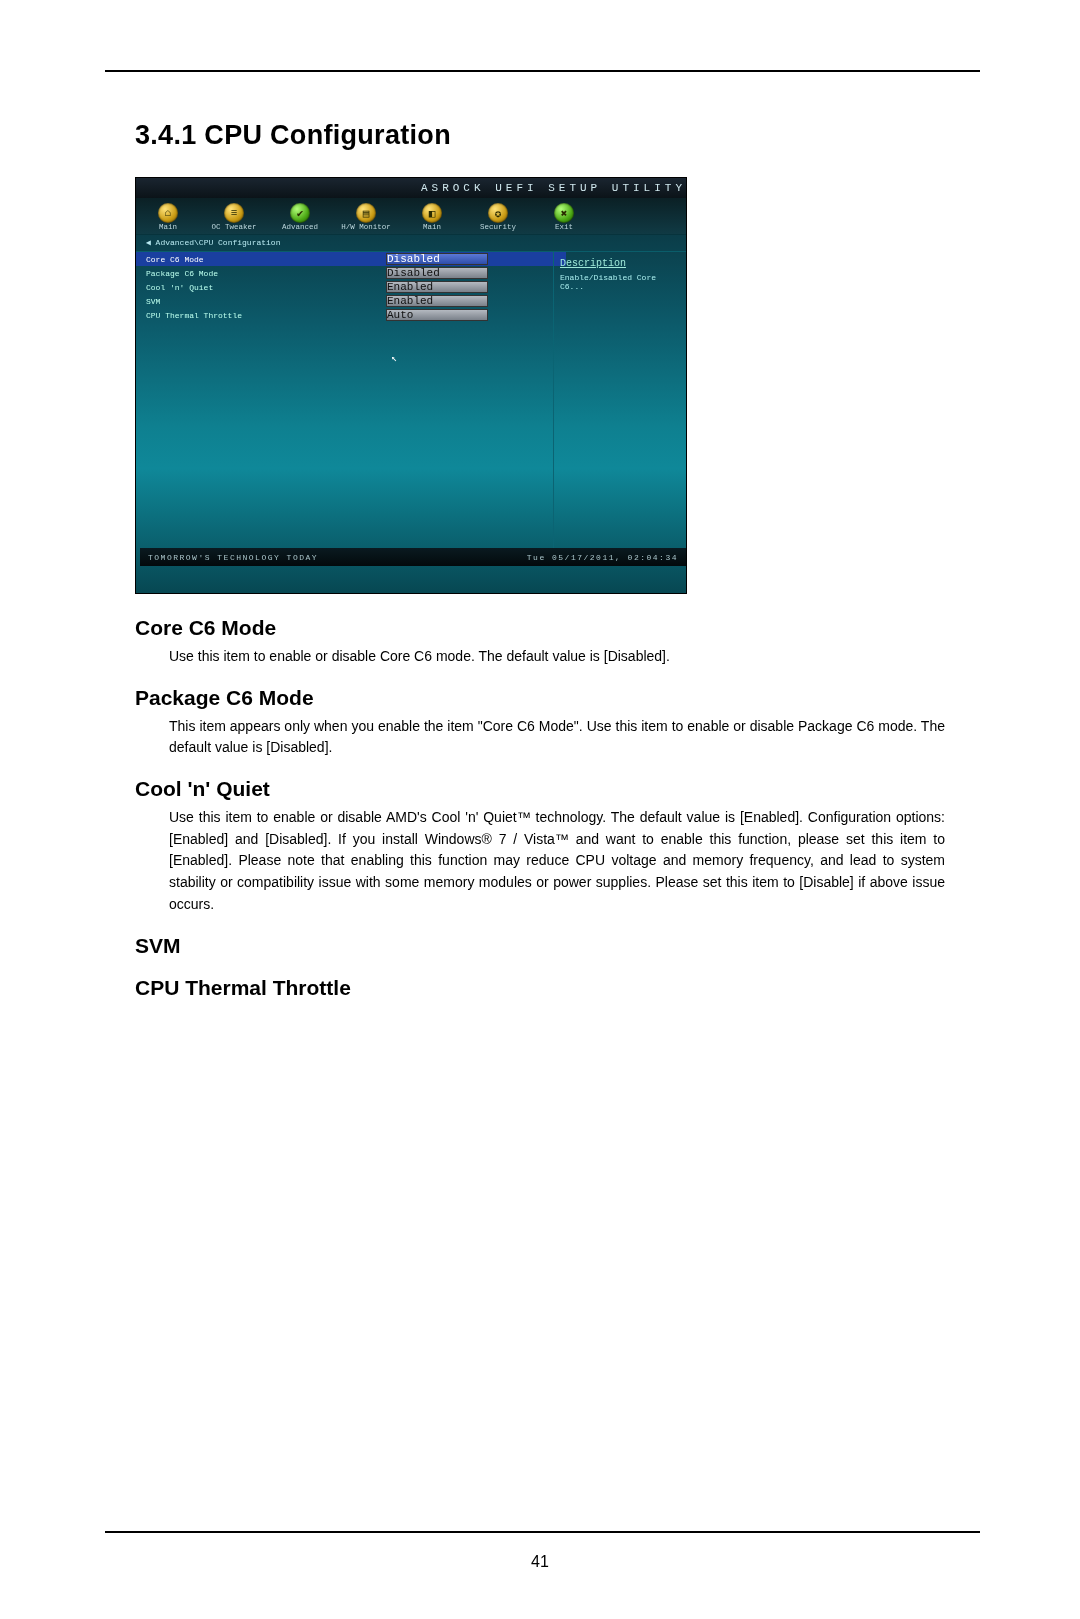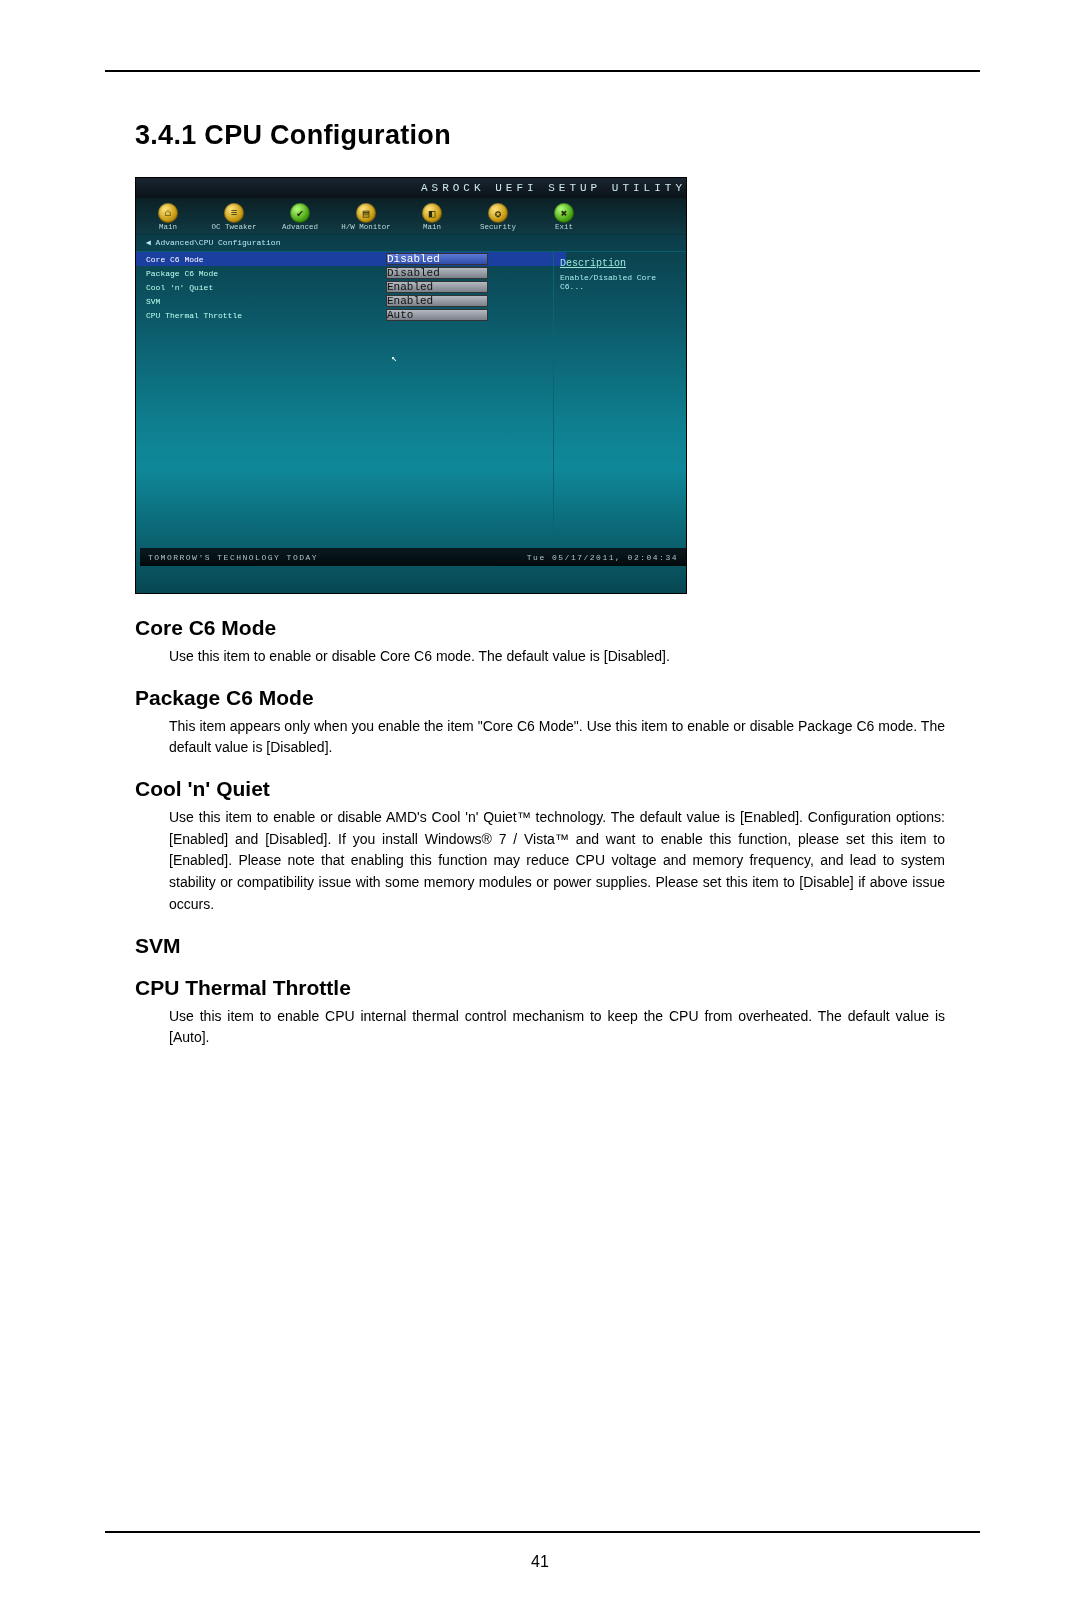--- a/index.html
+++ b/index.html
@@ -265,19 +265,18 @@
 
       <div class="opt-title">Package C6 Mode</div>
       <p class="opt-desc">This item appears only when you enable the item "Core C6 Mode". Use this item to enable or disable Package C6 mode. The default value is [Disabled].</p>
 
       <div class="opt-title">Cool 'n' Quiet</div>
       <p class="opt-desc">Use this item to enable or disable AMD's Cool 'n' Quiet™ technology. The default value is [Enabled]. Configuration options: [Enabled] and [Disabled]. If you install Windows® 7 / Vista™ and want to enable this function, please set this item to [Enabled]. Please note that enabling this function may reduce CPU voltage and memory frequency, and lead to system stability or compatibility issue with some memory modules or power supplies. Please set this item to [Disable] if above issue occurs.</p>
 
       <div class="opt-title">SVM</div>
 
       <div class="opt-title">CPU Thermal Throttle</div>
-      <p class="opt-desc">Use this item to enable CPU internal thermal control mechanism to keep the CPU from overheated. The default value is [Auto].</p>
     </div>
   </div>
 
   <div class="bottom-rule"></div>
   <div class="page-number">41</div>
 </div>
 
 </body></html>

